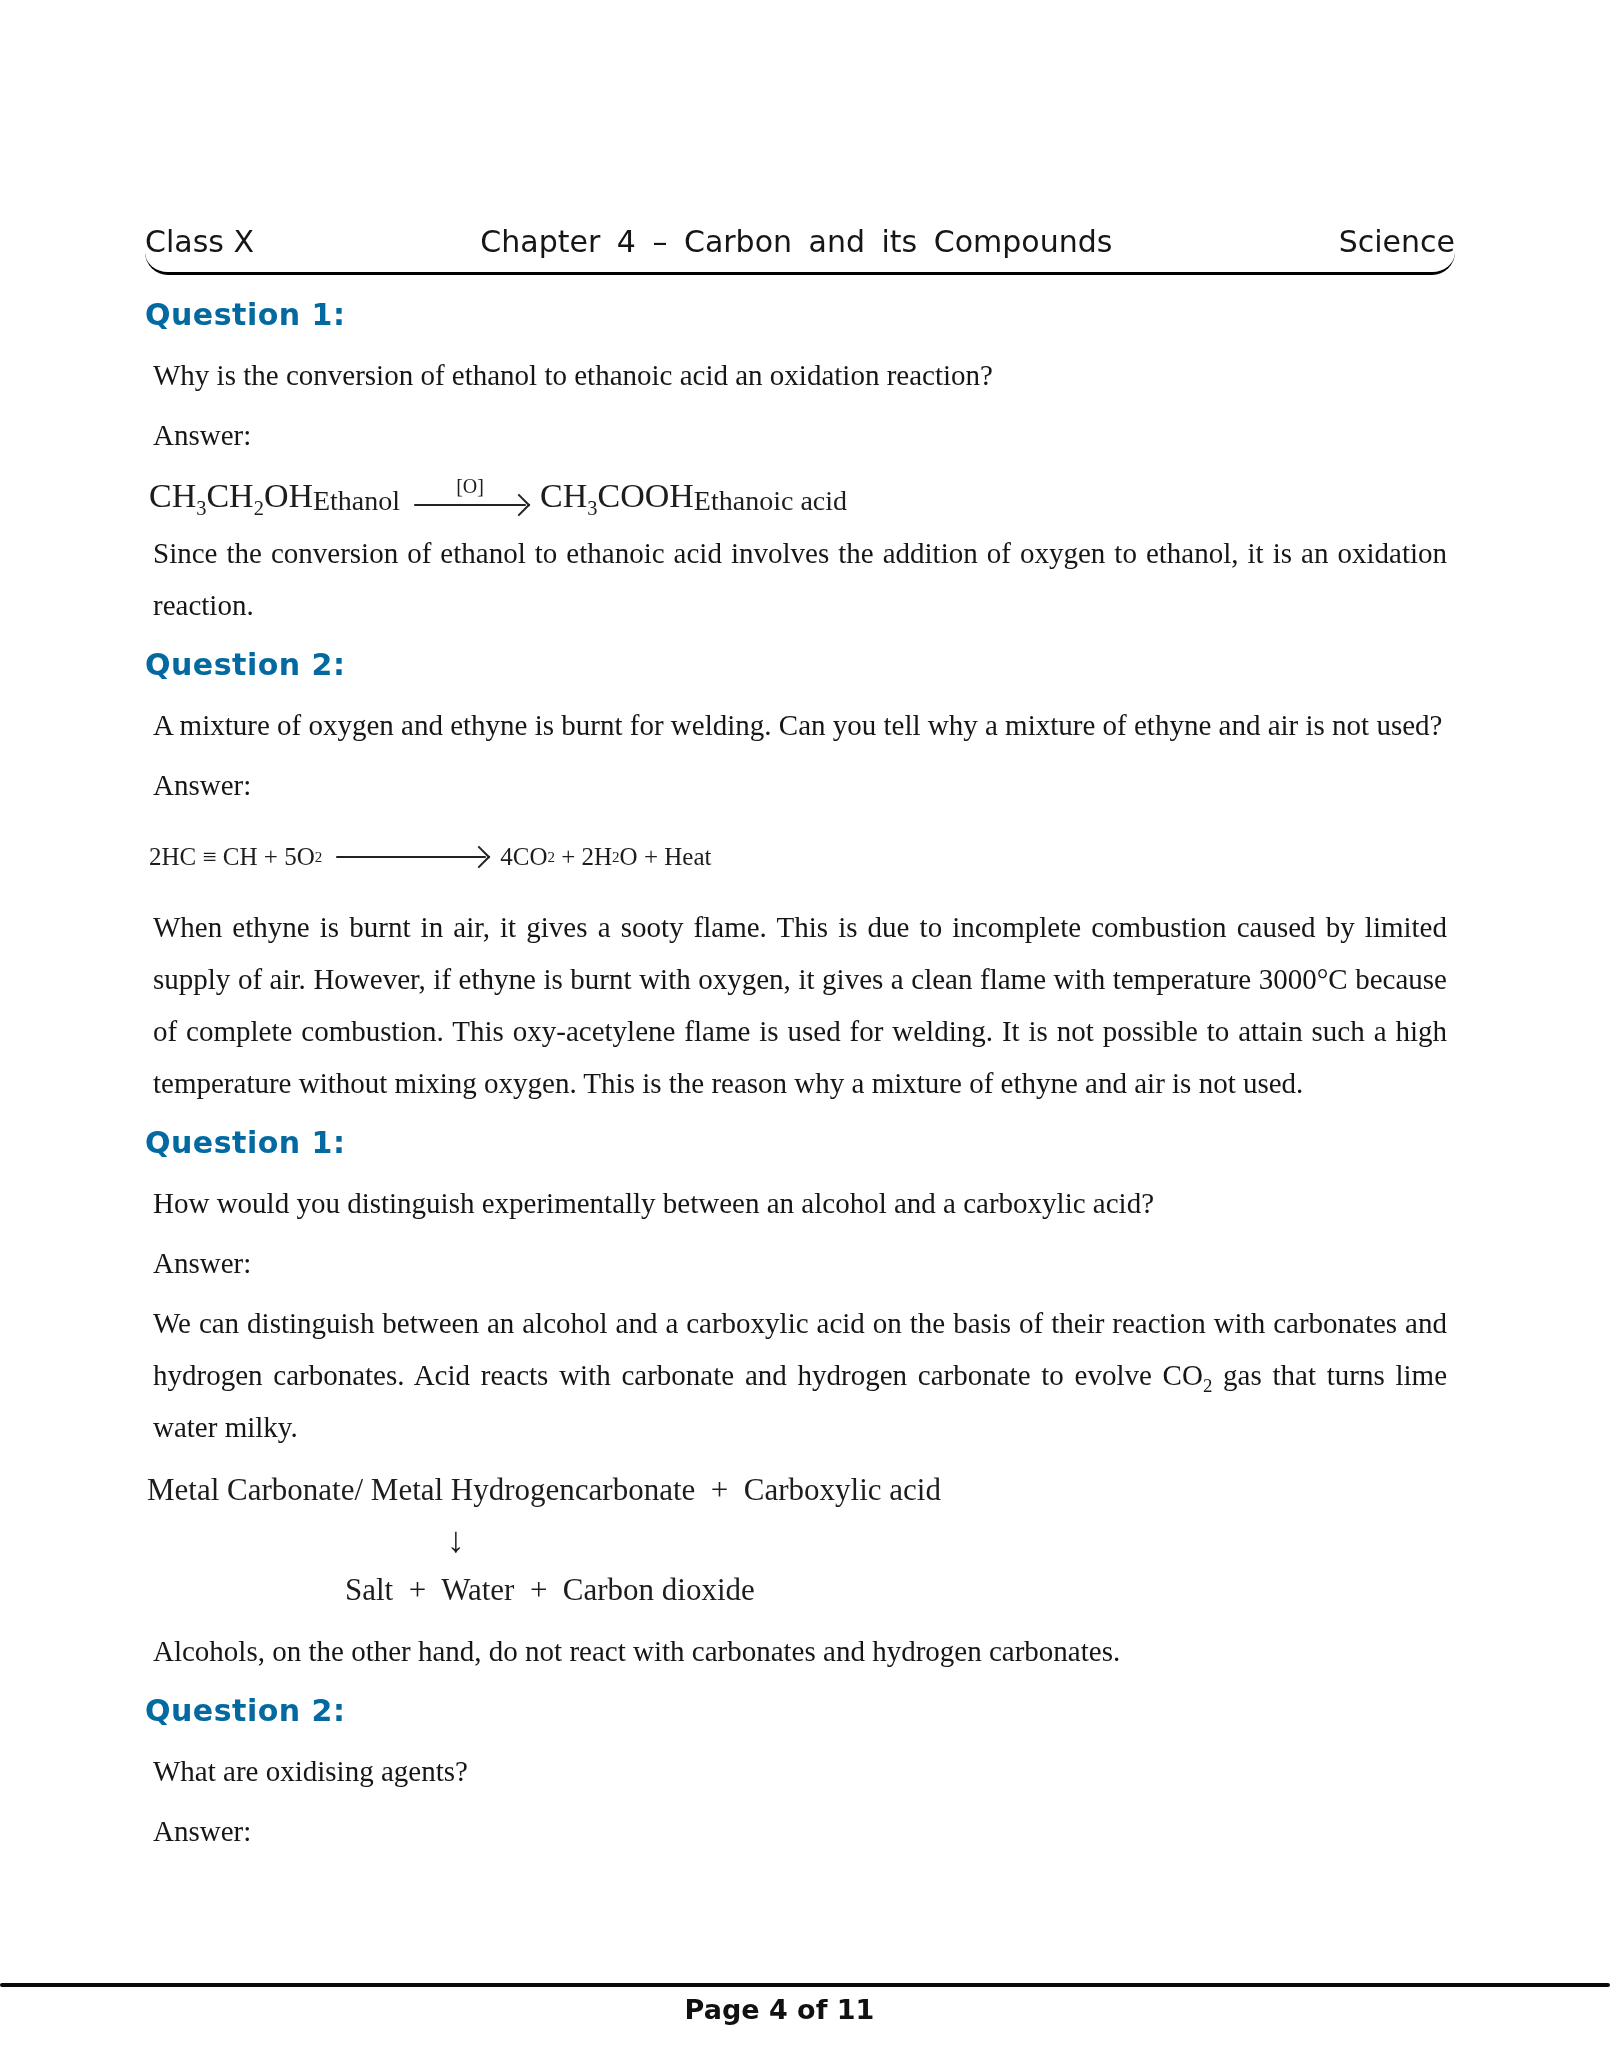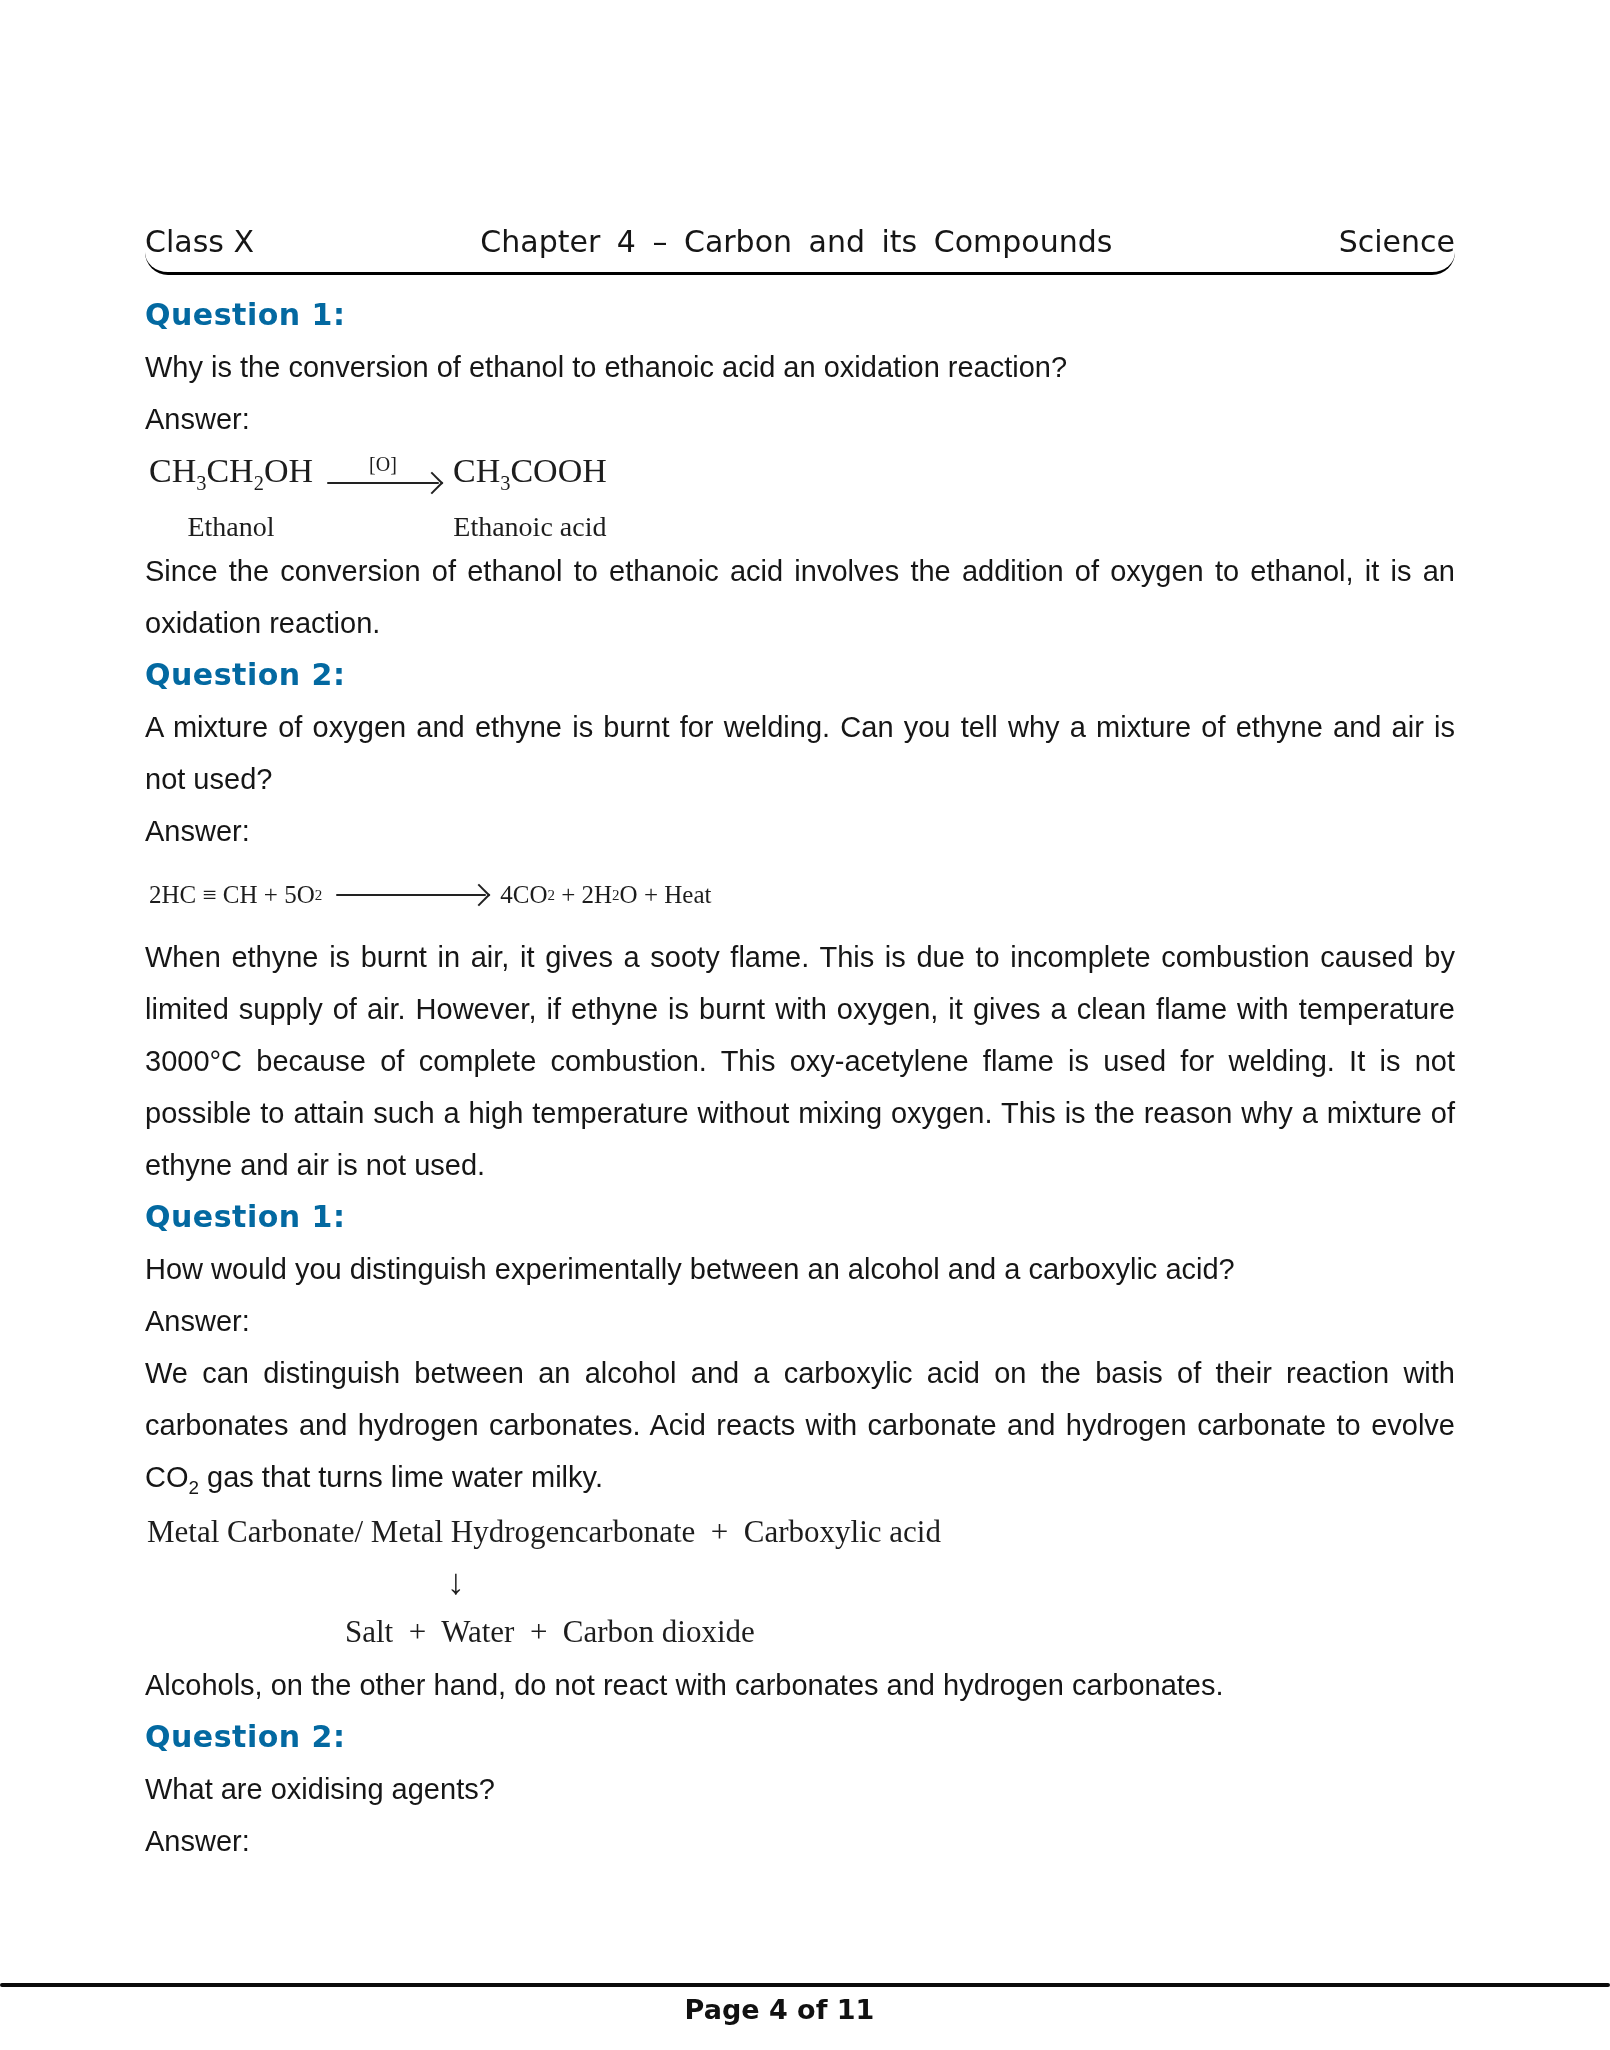--- a/index.html
+++ b/index.html
@@ -35,45 +35,45 @@
   .q-label {
     margin: 0;
     font-size: 30px;
     line-height: 52px;
     font-weight: bold;
     color: #0369a1;
     letter-spacing: 0.5px;
   }
   .q-label.first { margin-top: 14px; }
   p.body {
-    margin: 0;
+    margin: 8px;
     font-size: 29px;
     line-height: 52px;
     text-align: justify;
-    font-family: Liberation Sans, sans-serif;
+    font-family: Liberation Serif, serif;
     color: #161616;
   }
   p.body sub { font-size: 0.65em; line-height: 0; }
   
   .chem {
     font-family: "Liberation Serif", "DejaVu Serif", serif;
     color: #1d1d1d;
   }
   .chem sub { font-size: 0.6em; line-height: 0; }
   .eq1-block {
     display: flex;
     align-items: flex-start;
     margin-top: 2px;
     margin-bottom: -4px;
     padding-left: 4px;
     font-size: 34px;
   }
   .eq1-block .col {
     display: flex;
-    flex-direction: column;
+    flex-direction: row;
     align-items: center;
   }
   .eq1-block .formula { line-height: 48px; white-space: pre; }
   .eq1-block .chem-name { font-size: 28px; line-height: 44px; margin-top: 10px; white-space: pre; }
   .arrow-stack {
     display: flex;
     flex-direction: column;
     align-items: center;
     margin: 0 14px;
     padding-top: 6px;

